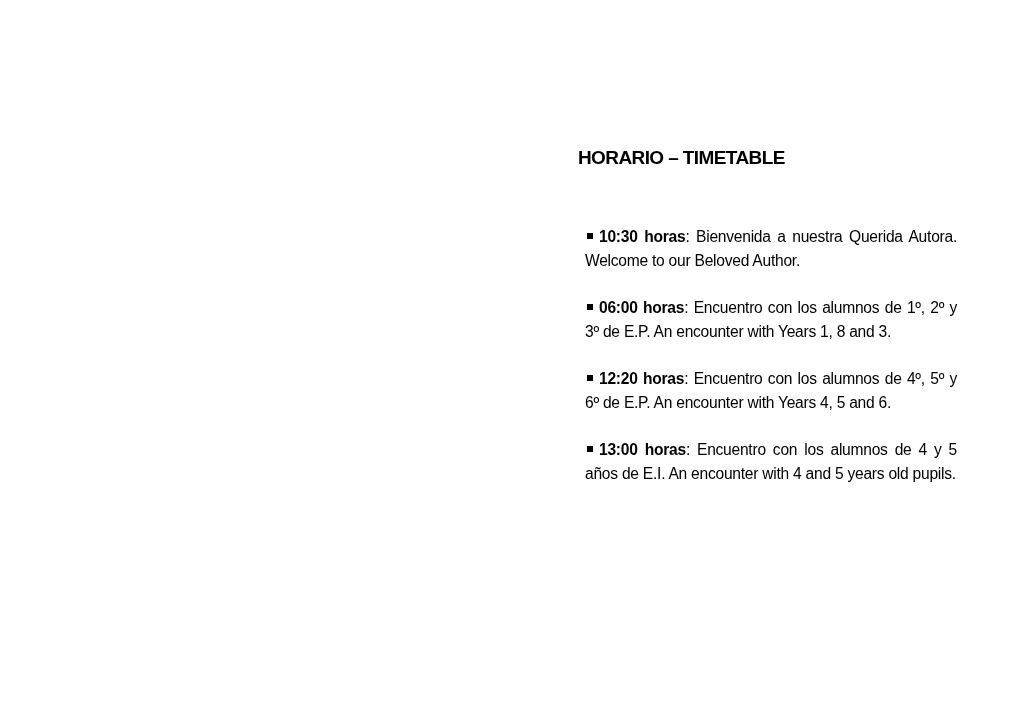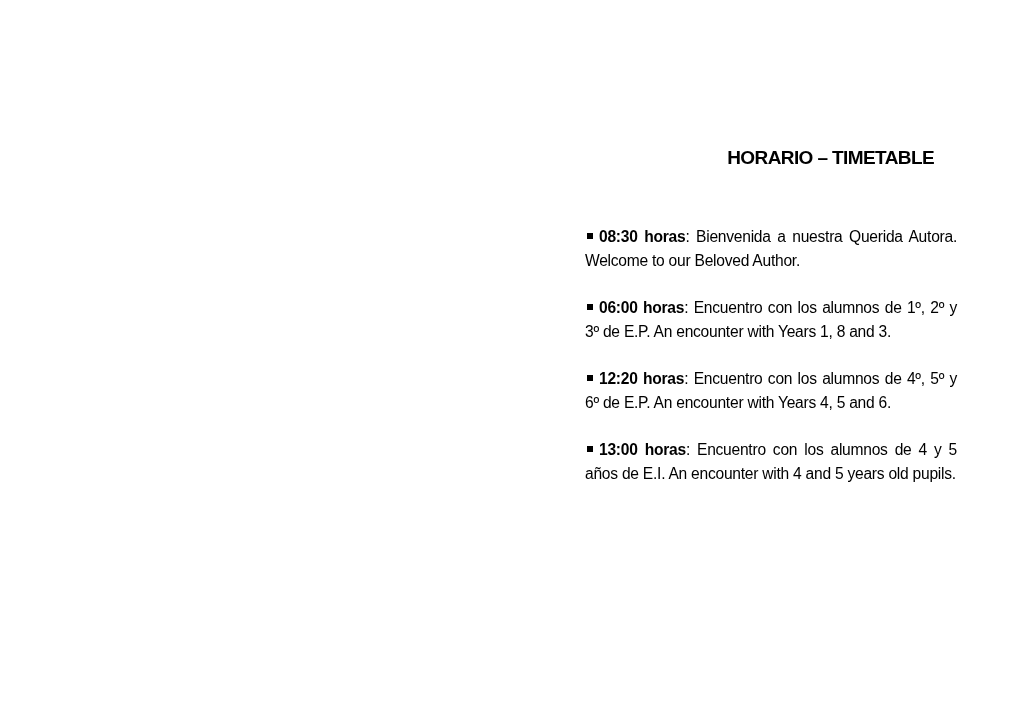--- a/index.html
+++ b/index.html
@@ -1,37 +1,37 @@
 <!DOCTYPE html>
 <html><head>
   <meta charset="utf-8">
   <style>
     html, body { margin: 0; padding: 0; background: #ffffff; }
     body { width: 1024px; height: 724px; position: relative; overflow: hidden; color: #000; }
     .page { position: absolute; left: 0; top: 0; width: 1024px; height: 724px; background: #fff; }
     .title {
-      position: absolute; left: 594px; top: 145px; width: 340px; text-align: right;
+      position: absolute; left: 578px; top: 145px; width: 340px; text-align: left;
       font-family: "Liberation Sans", sans-serif; font-weight: bold; font-size: 19px;
       letter-spacing: -0.6px; line-height: 26px;
     }
     .entries { position: absolute; left: 585px; top: 225px; width: 372px; }
     .entry {
       font-family: "Liberation Sans", sans-serif; font-size: 15.6px; line-height: 24px;
       text-align: justify; margin: 0 0 23px 0; letter-spacing: -0.25px;
     }
     .entry .bullet {
       display: inline-block; width: 6px; height: 6px; background: #000;
       vertical-align: middle; margin: 0 6px 4px 2px;
     }
     .entry b { font-weight: bold; }
   </style>
 </head>
 <body>
 
 <div class="page">
   <div class="title">HORARIO – TIMETABLE</div>
   <div class="entries">
-    <p class="entry"><span class="bullet"></span><b>08:30 horas</b><span>: Bienvenida a nuestra Querida Autora. Welcome to our Beloved Author.</span></p>
+    <p class="entry"><span class="bullet"></span><b>10:30 horas</b><span>: Bienvenida a nuestra Querida Autora. Welcome to our Beloved Author.</span></p>
     <p class="entry"><span class="bullet"></span><b>06:00 horas</b><span>: Encuentro con los alumnos de 1º, 2º y 3º de E.P. An encounter with Years 1, 8 and 3.</span></p>
     <p class="entry"><span class="bullet"></span><b>12:20 horas</b><span>: Encuentro con los alumnos de 4º, 5º y 6º de E.P. An encounter with Years 4, 5 and 6.</span></p>
     <p class="entry"><span class="bullet"></span><b>13:00 horas</b><span>: Encuentro con los alumnos de 4 y 5 años de E.I. An encounter with 4 and 5 years old pupils.</span></p>
   </div>
 </div>
 
 </body></html>

